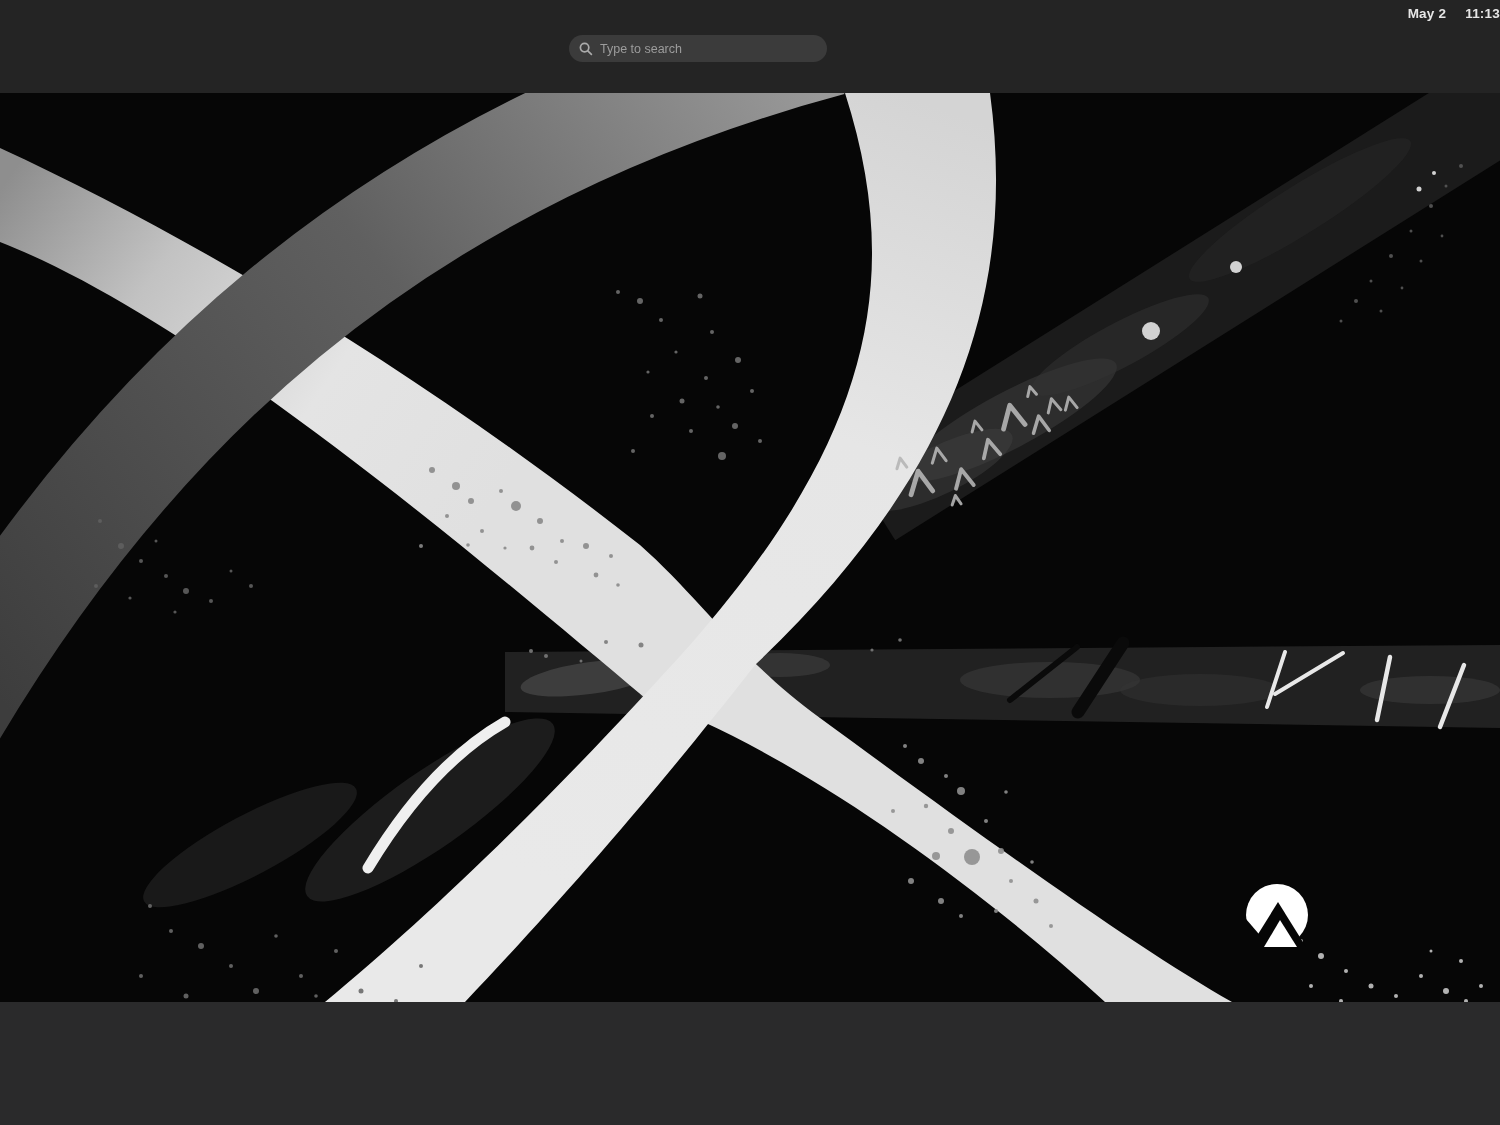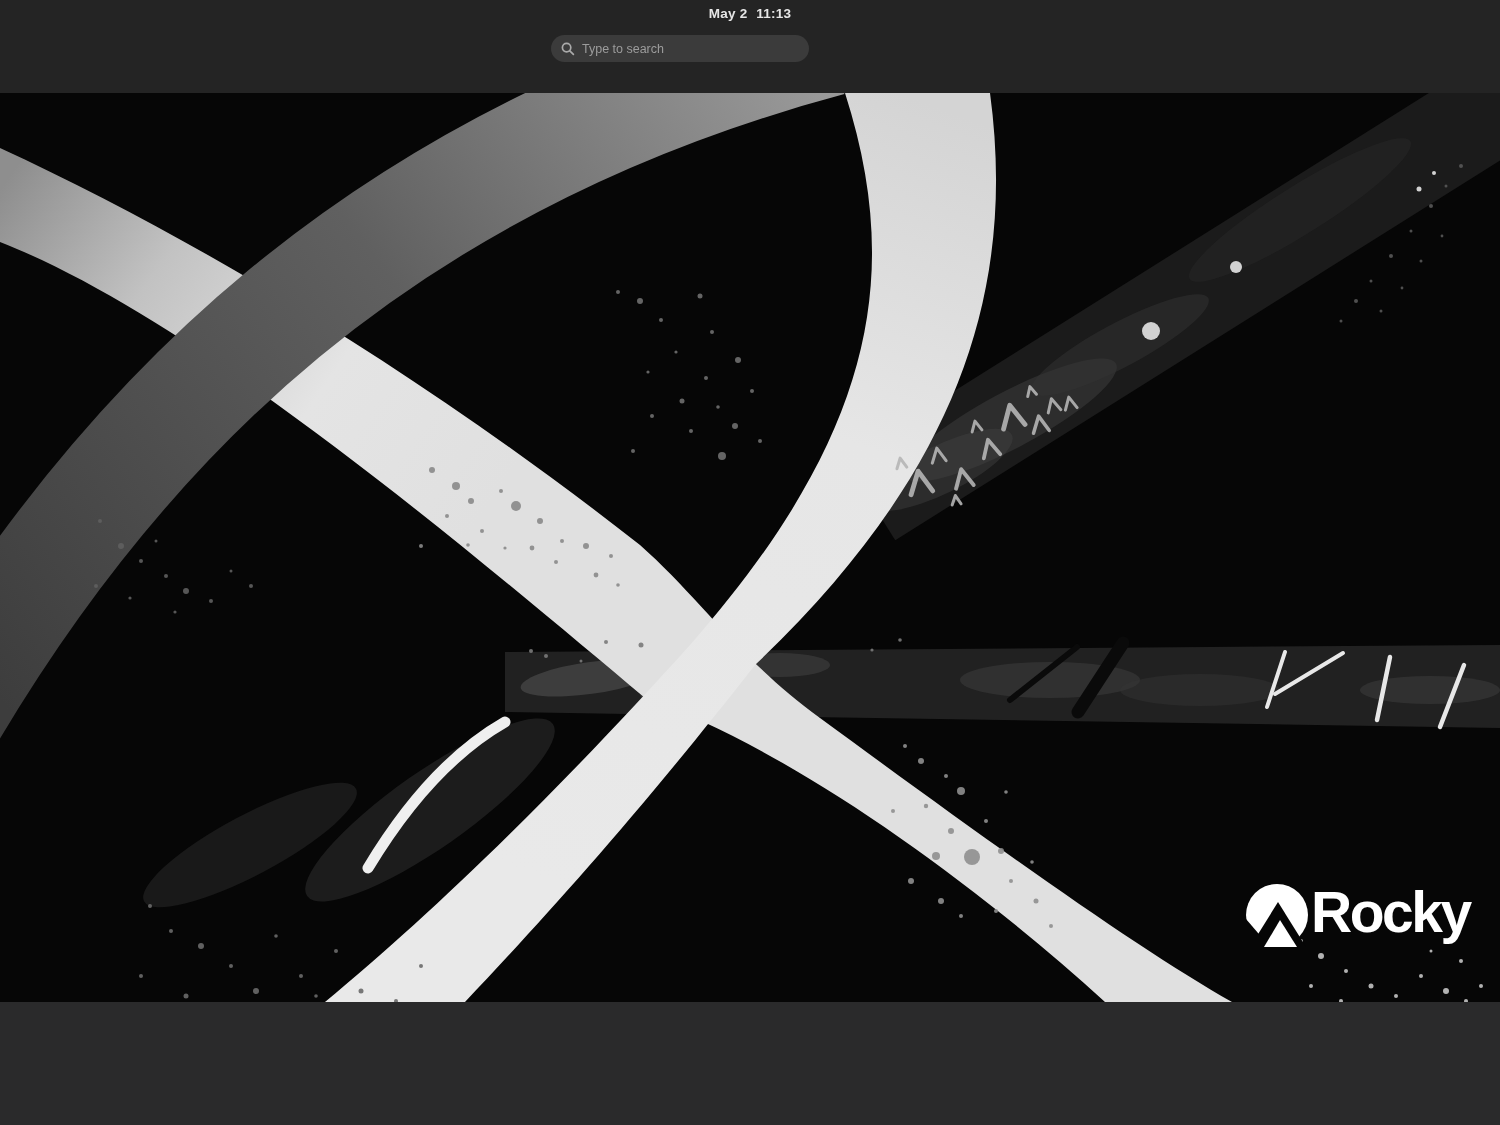--- a/index.html
+++ b/index.html
@@ -5,25 +5,25 @@
   html,body{margin:0;padding:0;background:#111;}
   #screen{
     position:relative;width:1500px;height:1125px;overflow:hidden;
     font-family:"Liberation Sans","DejaVu Sans",sans-serif;
     background:#242424;
   }
   
   #topbar{position:absolute;left:0;top:0;width:1500px;height:93px;background:#242424;}
   #clock{
     position:absolute;left:0;top:4px;width:100%;height:18px;
-    display:flex;justify-content:center;align-items:center;gap:9px;
+    display:flex;justify-content:flex-end;align-items:center;gap:19px;
     color:#e6e6e6;font-size:13.5px;font-weight:bold;letter-spacing:.2px;
   }
   #searchpill{
-    position:absolute;left:551px;top:35px;width:258px;height:27px;
+    position:absolute;left:569px;top:35px;width:258px;height:27px;
     background:#3b3b3b;border-radius:14px;display:flex;align-items:center;
   }
   #searchpill svg{margin-left:10px;flex:0 0 auto;}
   #search-input{
     background:transparent;border:none;outline:none;flex:1;
     font-family:"Liberation Sans","DejaVu Sans",sans-serif;
     font-size:12.5px;color:#d8d8d8;padding:0 8px 0 7px;height:100%;
   }
   #search-input::placeholder{color:#9c9c9c;opacity:1;}
   
@@ -265,18 +265,17 @@
 
       <g>
         <circle cx="1277" cy="915" r="31" fill="#ffffff"></circle>
         <path d="M1250,947 L1278,902 L1306,947 Z" fill="#060606"></path>
         <path d="M1246,919 L1270,947 L1246,947 Z" fill="#060606"></path>
         <path d="M1280,920 L1297,947 L1264,947 Z" fill="#ffffff"></path>
       </g>
     </g>
   </svg>
 
-  <div id="rocky-text">Rocky</div>
 
   <div id="bottombar">
     
   </div>
 </div>
 
 </body></html>

